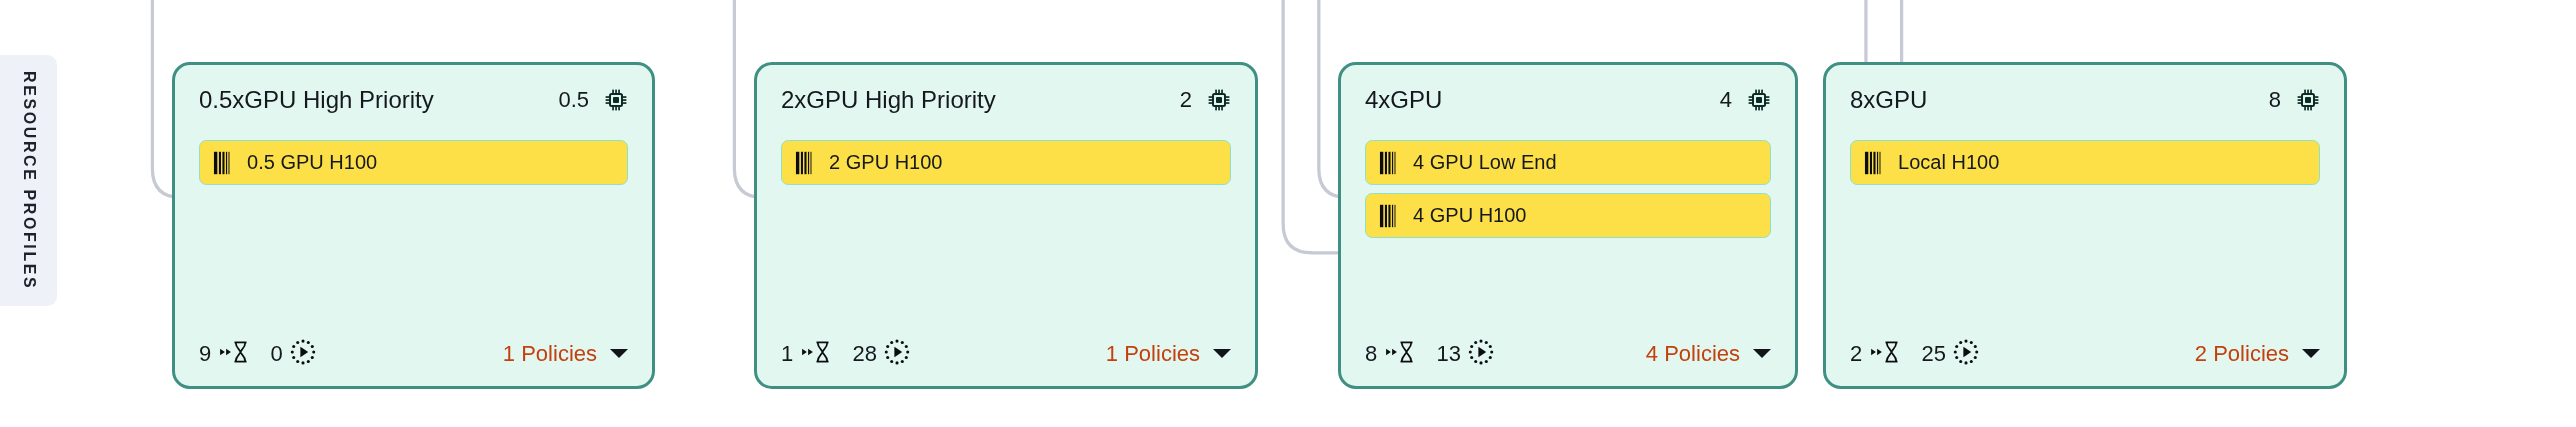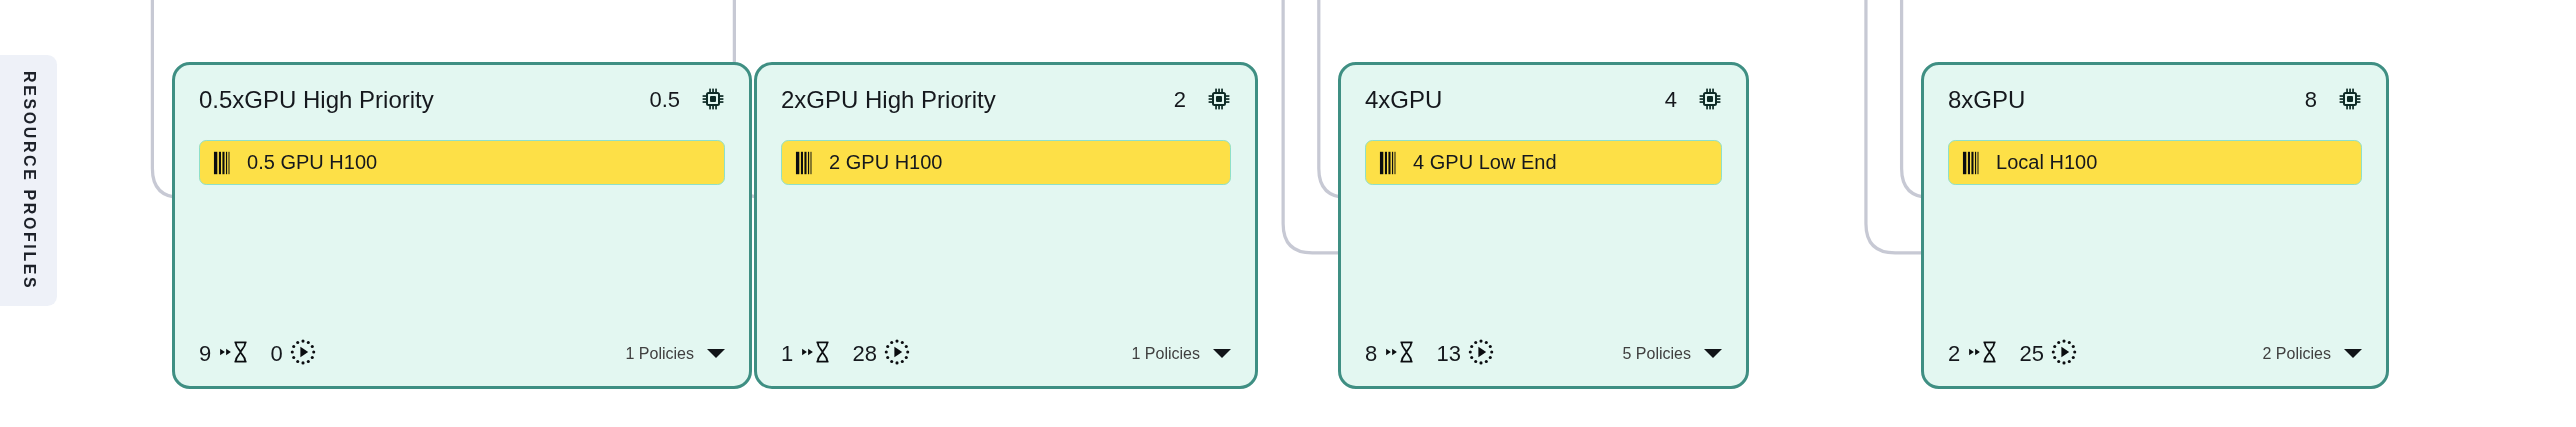--- a/index.html
+++ b/index.html
@@ -68,22 +68,22 @@
     margin-bottom: 26px;
   }
   .card-title {
     font-size: 24px;
     color: #15181d;
     font-family: "Liberation Sans", sans-serif;
     white-space: nowrap;
   }
   .card-count {
     display: flex;
-    align-items: flex-start;
-    gap: 21px;
+    align-items: center;
+    gap: 15px;
     flex-shrink: 0;
   }
   .card-count-num {
     font-size: 22px;
     color: #15181d;
   }
   .chip-ico { display: block; }
 
   .gpu-list {
     display: flex;
@@ -128,22 +128,22 @@
     font-size: 22px;
     color: #15181d;
   }
   .policies {
     display: flex;
     align-items: center;
     gap: 13px;
     cursor: pointer;
   }
   .policies-label {
-    font-size: 16px;
-    color: #404040;
+    font-size: 22px;
+    color: #c2410c;
     white-space: nowrap;
     text-align: center;
   }
   .caret {
     width: 0; height: 0;
     border-left: 9px solid transparent;
     border-right: 9px solid transparent;
     border-top: 9.7px solid #111418;
   }
 </style>
@@ -162,21 +162,21 @@
     <path d="M 906 -10 L 906 208 Q 906 244 942 244 L 950 244"></path>
 
     <path d="M 1627 -10 L 1627 208 Q 1627 244 1663 244 L 1671 244"></path>
     <path d="M 1583 -10 L 1583 276 Q 1583 312 1619 312 L 1671 312"></path>
 
     <path d="M 2346 -10 L 2346 208 Q 2346 244 2382 244 L 2390 244"></path>
     <path d="M 2302 -10 L 2302 276 Q 2302 312 2338 312 L 2390 312"></path>
   </svg>
 
   <div id="cards-layer">
-      <div class="card" style="left: 172px; width: 580px; padding-left: 24px;">
+      <div class="card" style="left: 172px; width: 483px; padding-left: 24px;">
         <div class="card-head">
           <div class="card-title">0.5xGPU High Priority</div>
           <div class="card-count">
             <span class="card-count-num">0.5</span>
             <span>
   <svg class="chip-ico" width="24" height="24" viewBox="0 0 24 24" aria-hidden="true">
     <g fill="#0e2b26">
       <rect x="6" y="6" width="12" height="12" rx="1.5" fill="none" stroke="#0e2b26" stroke-width="2"></rect>
       <rect x="9" y="9" width="6" height="6" rx="1"></rect>
       <rect x="8.2" y="1.6" width="1.7" height="3.6"></rect>
@@ -346,21 +346,21 @@
   </svg>
 </span>
             </div>
           </div>
           <div class="policies">
             <span class="policies-label">1 Policies</span>
             <span class="caret"></span>
           </div>
         </div>
       </div>
-      <div class="card" style="left: 1338px; width: 411px;">
+      <div class="card" style="left: 1338px; width: 460px;">
         <div class="card-head">
           <div class="card-title">4xGPU</div>
           <div class="card-count">
             <span class="card-count-num">4</span>
             <span>
   <svg class="chip-ico" width="24" height="24" viewBox="0 0 24 24" aria-hidden="true">
     <g fill="#0e2b26">
       <rect x="6" y="6" width="12" height="12" rx="1.5" fill="none" stroke="#0e2b26" stroke-width="2"></rect>
       <rect x="9" y="9" width="6" height="6" rx="1"></rect>
       <rect x="8.2" y="1.6" width="1.7" height="3.6"></rect>
@@ -388,20 +388,34 @@
       <rect x="1" y="1" width="4.2" height="28"></rect>
       <rect x="7.2" y="1" width="2.6" height="28"></rect>
       <rect x="11.6" y="1" width="2.6" height="28"></rect>
       <rect x="16" y="1" width="1.5" height="28"></rect>
       <rect x="19.2" y="1" width="1.2" height="28"></rect>
     </g>
   </svg>
 </span>
             <span class="gpu-row-label">4 GPU Low End</span>
           </div>
+          <div class="gpu-row">
+            <span>
+  <svg class="bars-ico" width="19.5" height="24" viewBox="0 0 24 30" aria-hidden="true">
+    <g fill="#0b0d10">
+      <rect x="1" y="1" width="4.2" height="28"></rect>
+      <rect x="7.2" y="1" width="2.6" height="28"></rect>
+      <rect x="11.6" y="1" width="2.6" height="28"></rect>
+      <rect x="16" y="1" width="1.5" height="28"></rect>
+      <rect x="19.2" y="1" width="1.2" height="28"></rect>
+    </g>
+  </svg>
+</span>
+            <span class="gpu-row-label">4 GPU H100</span>
+          </div>
         </div>
         <div class="card-spacer"></div>
         <div class="card-foot">
           <div class="foot-stats">
             <div class="stat">
               <span class="stat-num">8</span>
               <span>
   <svg class="hg-ico" width="31" height="24" viewBox="0 0 38 30" aria-hidden="true">
     <g fill="#0b0d10">
       <path d="M1 11 L7 15 L1 19 Z"></path>
@@ -433,26 +447,26 @@
       <circle cx="2.8" cy="16" r="1.9"></circle>
       <circle cx="4.6" cy="9.2" r="1.9"></circle>
       <circle cx="9.5" cy="4.3" r="1.9"></circle>
       <path d="M12.8 9.6 L22.4 16 L12.8 22.4 Z"></path>
     </g>
   </svg>
 </span>
             </div>
           </div>
           <div class="policies">
-            <span class="policies-label">5 Policies</span>
+            <span class="policies-label">4 Policies</span>
             <span class="caret"></span>
           </div>
         </div>
       </div>
-      <div class="card" style="left: 1921px; width: 468px;">
+      <div class="card" style="left: 1823px; width: 524px;">
         <div class="card-head">
           <div class="card-title">8xGPU</div>
           <div class="card-count">
             <span class="card-count-num">8</span>
             <span>
   <svg class="chip-ico" width="24" height="24" viewBox="0 0 24 24" aria-hidden="true">
     <g fill="#0e2b26">
       <rect x="6" y="6" width="12" height="12" rx="1.5" fill="none" stroke="#0e2b26" stroke-width="2"></rect>
       <rect x="9" y="9" width="6" height="6" rx="1"></rect>
       <rect x="8.2" y="1.6" width="1.7" height="3.6"></rect>

